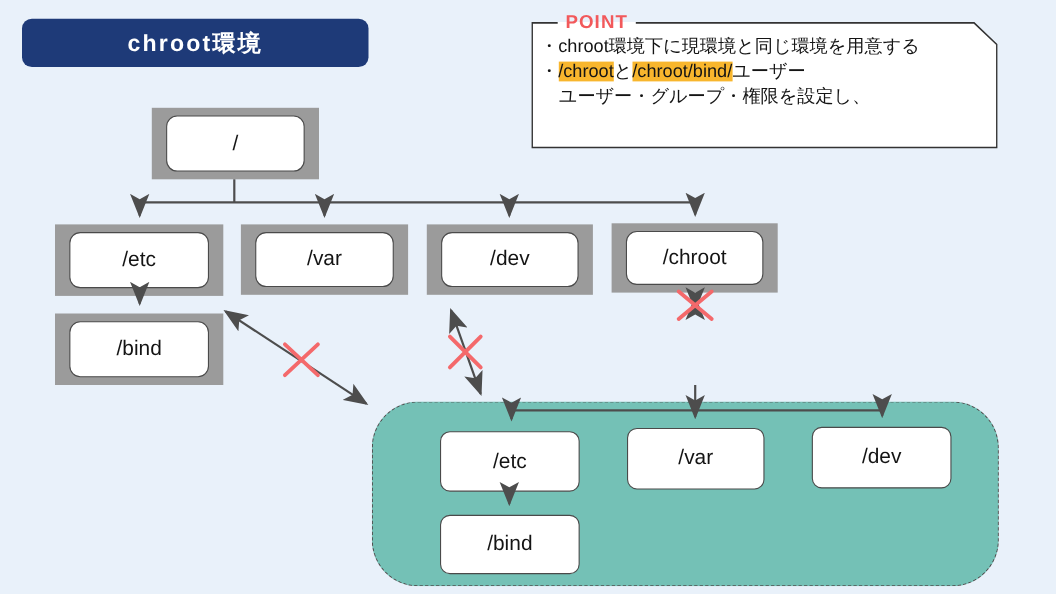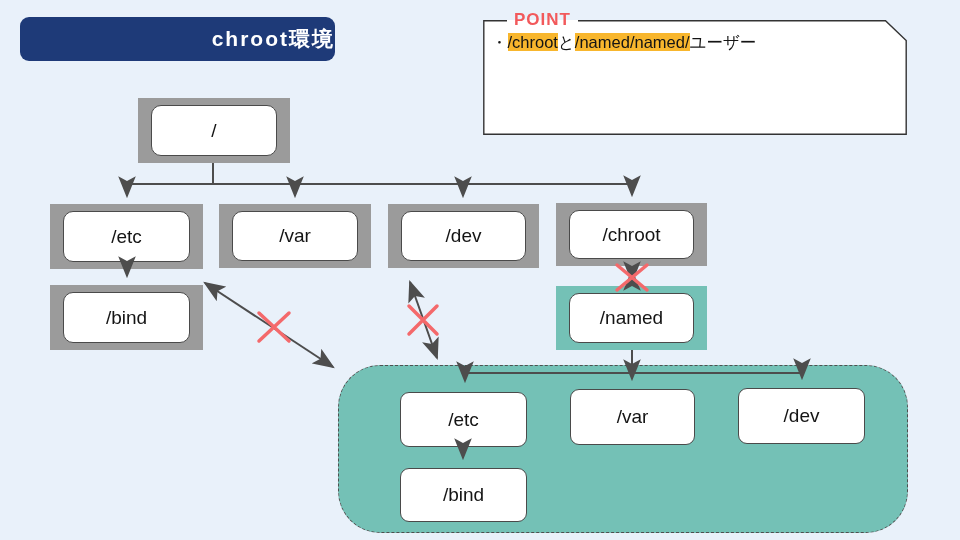--- a/index.html
+++ b/index.html
@@ -5,21 +5,21 @@
   html,body{margin:0;padding:0;}
   .stage{
     position:relative;width:960px;height:540px;overflow:hidden;
     background:#e9f1fa;
     font-family:"Liberation Sans","DejaVu Sans",sans-serif;
   }
   
   .title-badge{
     position:absolute;left:20px;top:17px;width:315px;height:44px;
     background:#1e3a78;border-radius:9px;
-    display:flex;align-items:center;justify-content:flex-end;
+    display:flex;align-items:center;justify-content:center;
   }
   .title-badge span{
     color:#ffffff;font-size:21px;font-weight:bold;letter-spacing:2px;
   }
   
   .point-box{position:absolute;left:483px;top:20px;width:424px;height:115px;}
   .point-outline{position:absolute;left:0;top:0;width:424px;height:115px;}
   .point-title{
     position:absolute;left:24px;top:-11px;
     font-size:17px;font-weight:bold;letter-spacing:1px;color:#f2595b;
@@ -63,21 +63,27 @@
     <span>chroot環境</span>
   </div>
 
   <div class="point-box">
     <svg class="point-outline" viewBox="0 0 424 115">
       <path d="M0.8,0.8 H402.5 L423.2,20.5 V114.2 H0.8 Z" fill="#ffffff" stroke="#333333" stroke-width="1.4"></path>
     </svg>
     <span class="point-title">POINT</span>
     <div class="point-lines">
       <div class="pline">
-        <span>・</span><span class="hl">/chroot</span><span>と</span><span class="hl">/named/named/</span><span>ユーザー</span>
+        <span>・chroot環境下に現環境と同じ環境を用意する</span>
+      </div>
+      <div class="pline">
+        <span>・</span><span class="hl">/chroot</span><span>と</span><span class="hl">/chroot/bind/</span><span>ユーザー</span>
+      </div>
+      <div class="pline indent">
+        <span>ユーザー・グループ・権限を設定し、</span>
       </div>
     </div>
   </div>
 
   <div class="node" style="left:138px;top:98px;width:152px;height:65px;">
     <div class="inner">
         <span>/</span>
       </div>
   </div>
 
@@ -104,25 +110,20 @@
         <span>/chroot</span>
       </div>
   </div>
 
   <div class="node" style="left:50px;top:285px;width:153px;height:65px;">
     <div class="inner">
         <span>/bind</span>
       </div>
   </div>
 
-  <div class="node teal" style="left:556px;top:286px;width:151px;height:64px;">
-    <div class="inner">
-        <span>/named</span>
-      </div>
-  </div>
 
   <div class="chroot-area"></div>
 
   <div class="node-plain" style="left:400px;top:392px;width:125px;height:53px;">
     <span>/etc</span>
   </div>
   <div class="node-plain" style="left:570px;top:389px;width:123px;height:54px;">
     <span>/var</span>
   </div>
   <div class="node-plain" style="left:738px;top:388px;width:125px;height:54px;">

